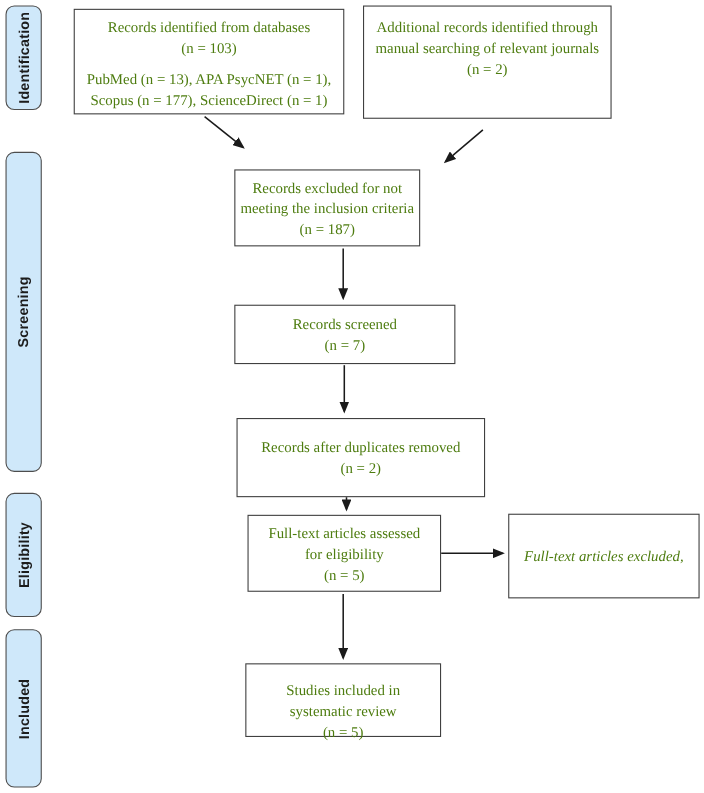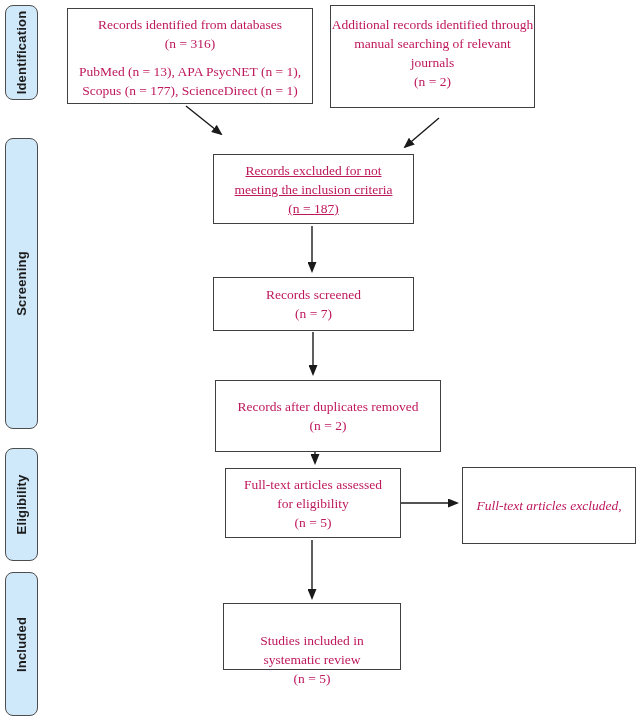--- a/index.html
+++ b/index.html
@@ -54,33 +54,33 @@
     position: absolute;
     background: #ffffff;
     border: 1.3px solid var(--box-border, #404040);
     display: flex;
     flex-direction: column;
     align-items: center;
     justify-content: center;
     text-align: center;
     font-size: 13.5px;
     line-height: 19px;
-    color: #be185d;
+    color: #4d7c0f;
   }
   .fbox .line { width: 100%; }
 
   .box-databases { left: 67px;  top: 8px;   width: 246px; height: 96px; justify-content: flex-start; padding-top: 6px; }
   .box-databases .details { margin-top: 9px; }
-  .box-manual    { left: 330px; top: 5px;   width: 205px; height: 103px; justify-content: flex-start; padding-top: 9px; }
-  .box-excluded  { left: 213px; top: 154px; width: 201px; height: 70px; text-decoration: underline; }
+  .box-manual    { left: 330px; top: 5px;   width: 226px; height: 103px; justify-content: flex-start; padding-top: 9px; }
+  .box-excluded  { left: 213px; top: 154px; width: 169px; height: 70px; }
   .box-screened  { left: 213px; top: 277px; width: 201px; height: 54px; }
   .box-duplicates{ left: 215px; top: 380px; width: 226px; height: 72px; }
   .box-fulltext  { left: 225px; top: 468px; width: 176px; height: 70px; font-family: Liberation Serif, serif; }
   .box-ft-excluded { left: 462px; top: 467px; width: 174px; height: 77px; font-style: italic; }
-  .box-included  { left: 223px; top: 603px; width: 178px; height: 67px; justify-content: flex-start; padding-top: 27px; }
+  .box-included  { left: 223px; top: 603px; width: 178px; height: 67px; justify-content: flex-start; padding-top: 14px; }
 </style>
 </head>
 <body>
 
 <div class="canvas">
 
   <svg class="arrows" viewBox="0 0 640 721" xmlns="http://www.w3.org/2000/svg">
     <defs>
       <marker id="ah" markerUnits="userSpaceOnUse" markerWidth="11" markerHeight="9" viewBox="0 0 11 9" refX="9" refY="4.5" orient="auto">
         <path d="M0,0 L11,4.5 L0,9 Z" fill="#1a1a1a"></path>
@@ -103,21 +103,21 @@
   </div>
   <div class="stage stage-eligibility">
     <span class="stage-label">Eligibility</span>
   </div>
   <div class="stage stage-included">
     <span class="stage-label">Included</span>
   </div>
 
   <div class="fbox box-databases">
     <div class="line">Records identified from databases</div>
-    <div class="line">(n = 316)</div>
+    <div class="line">(n = 103)</div>
     <div class="line details">PubMed (n = 13), APA PsycNET (n = 1),</div>
     <div class="line">Scopus (n = 177), ScienceDirect (n = 1)</div>
   </div>
 
   <div class="fbox box-manual">
     <div class="line">Additional records identified through</div>
     <div class="line">manual searching of relevant journals</div>
     <div class="line">(n = 2)</div>
   </div>
 

